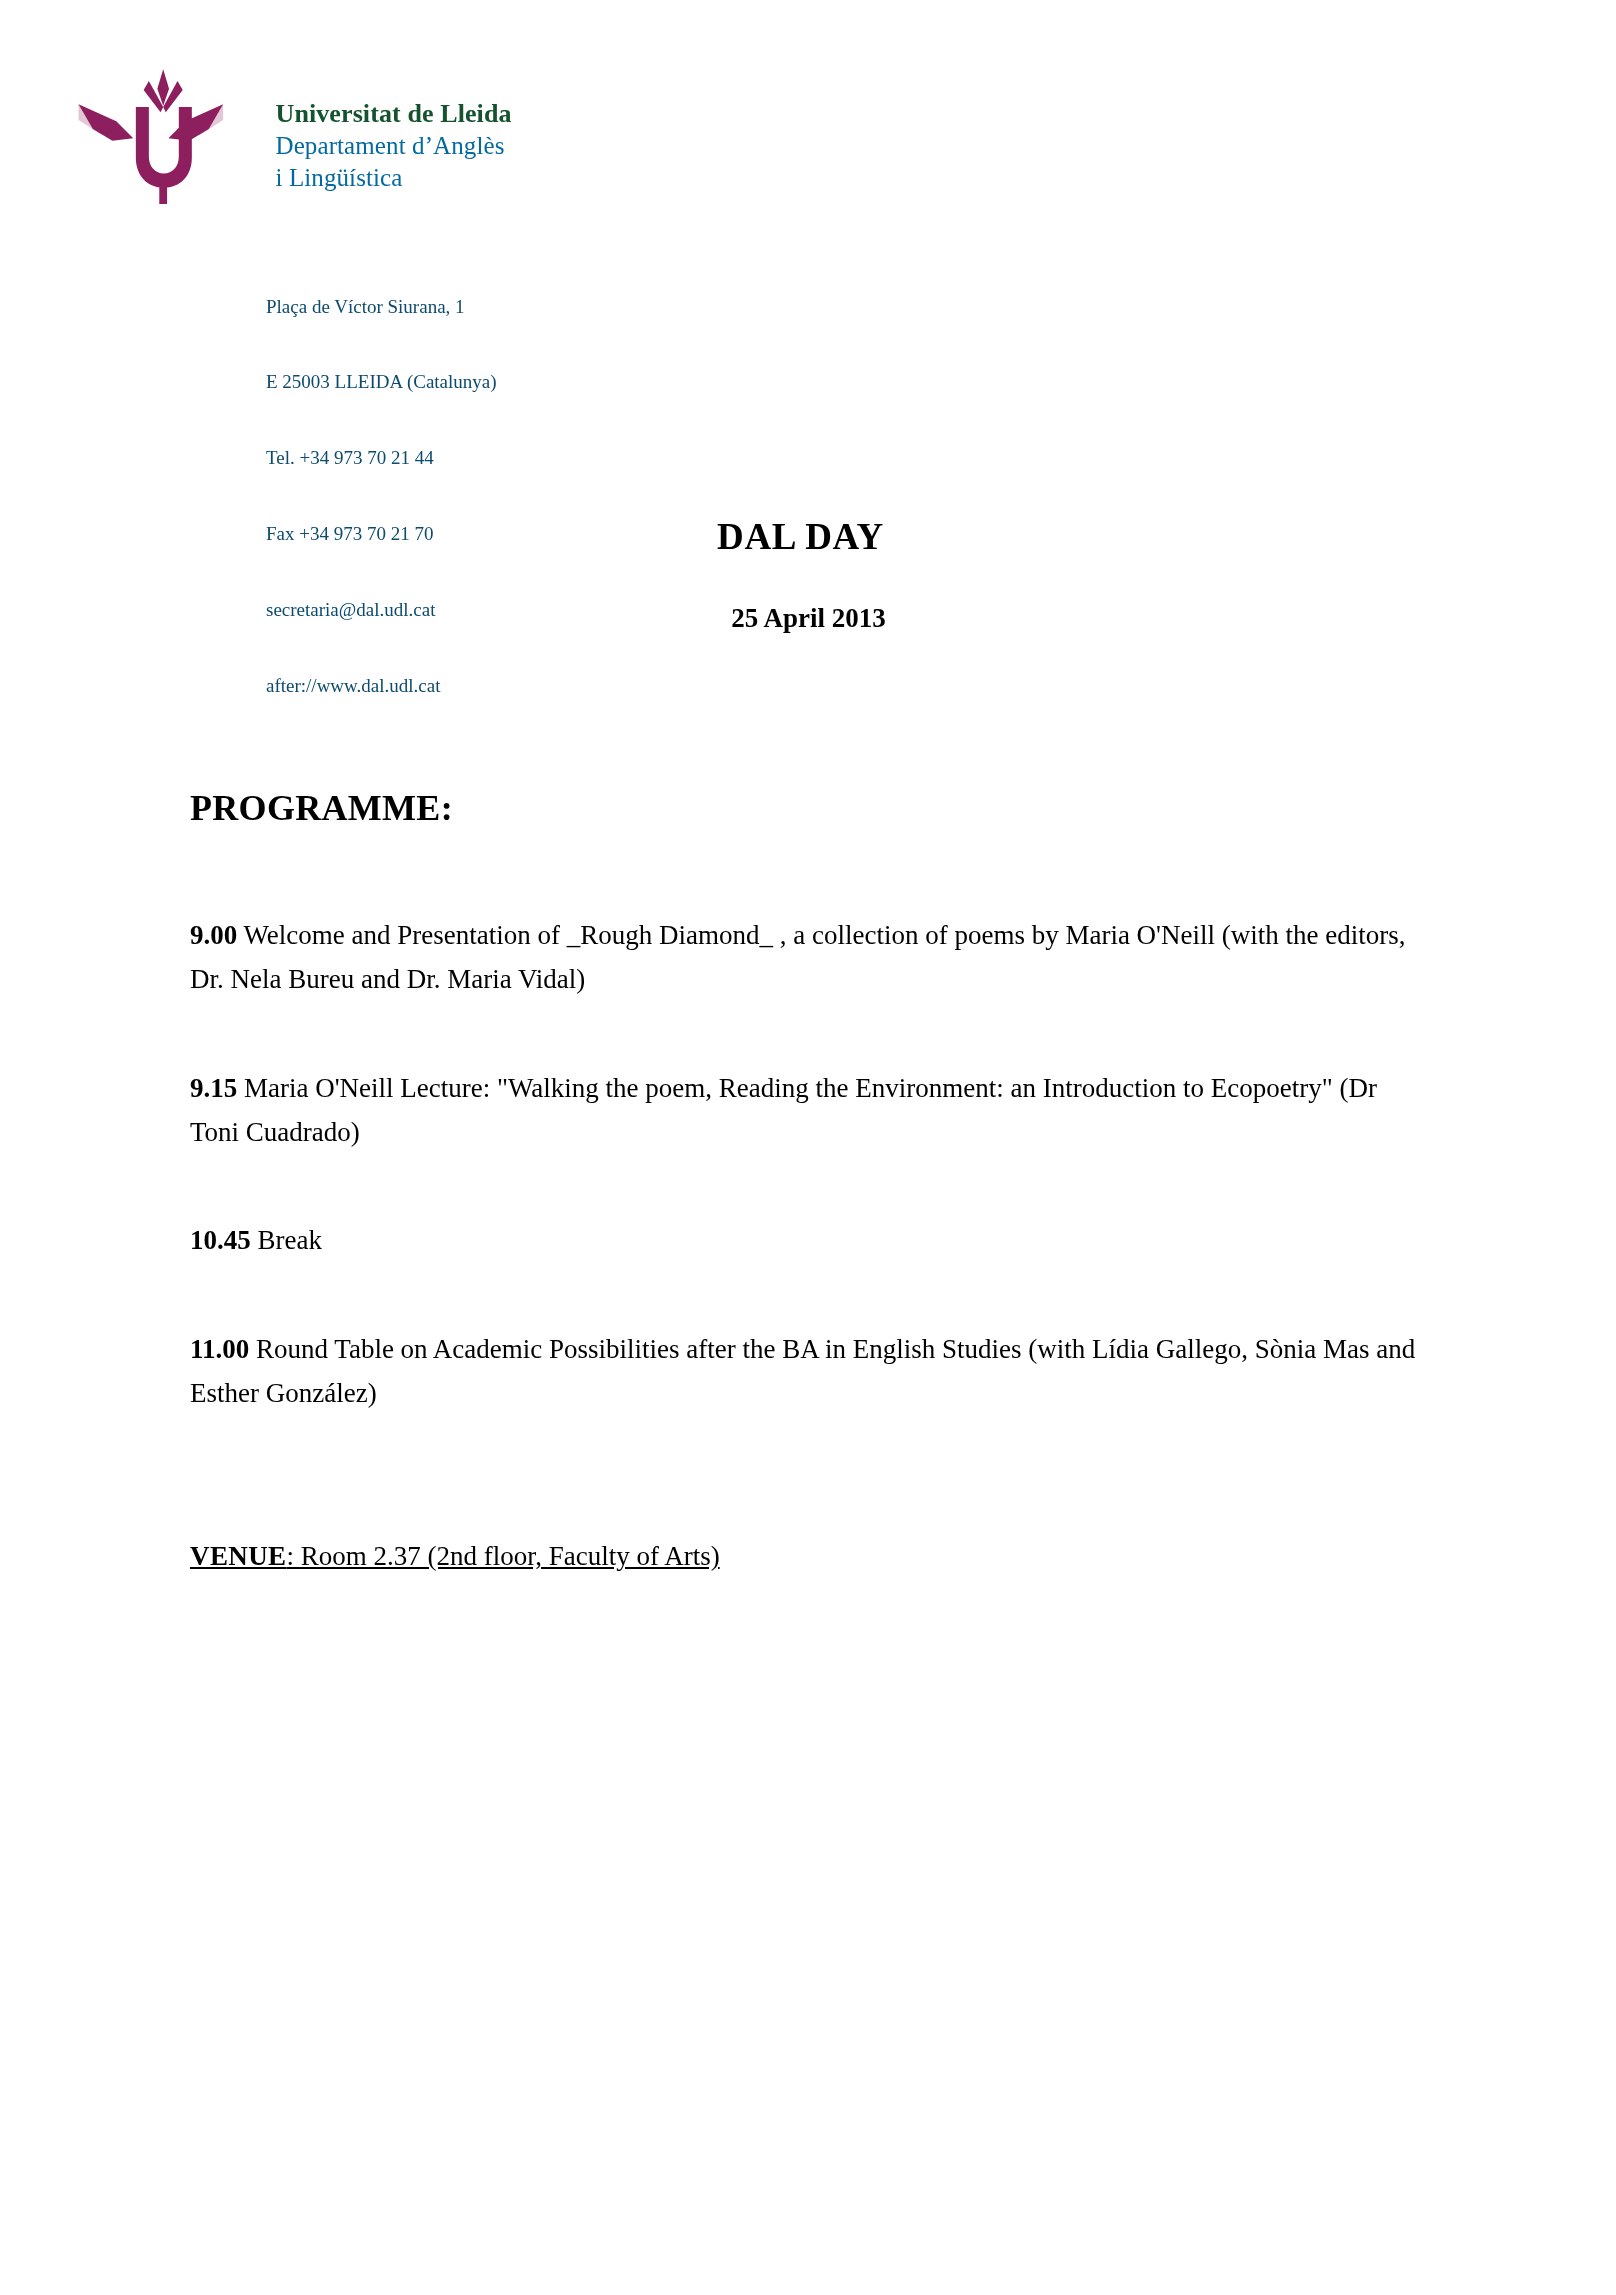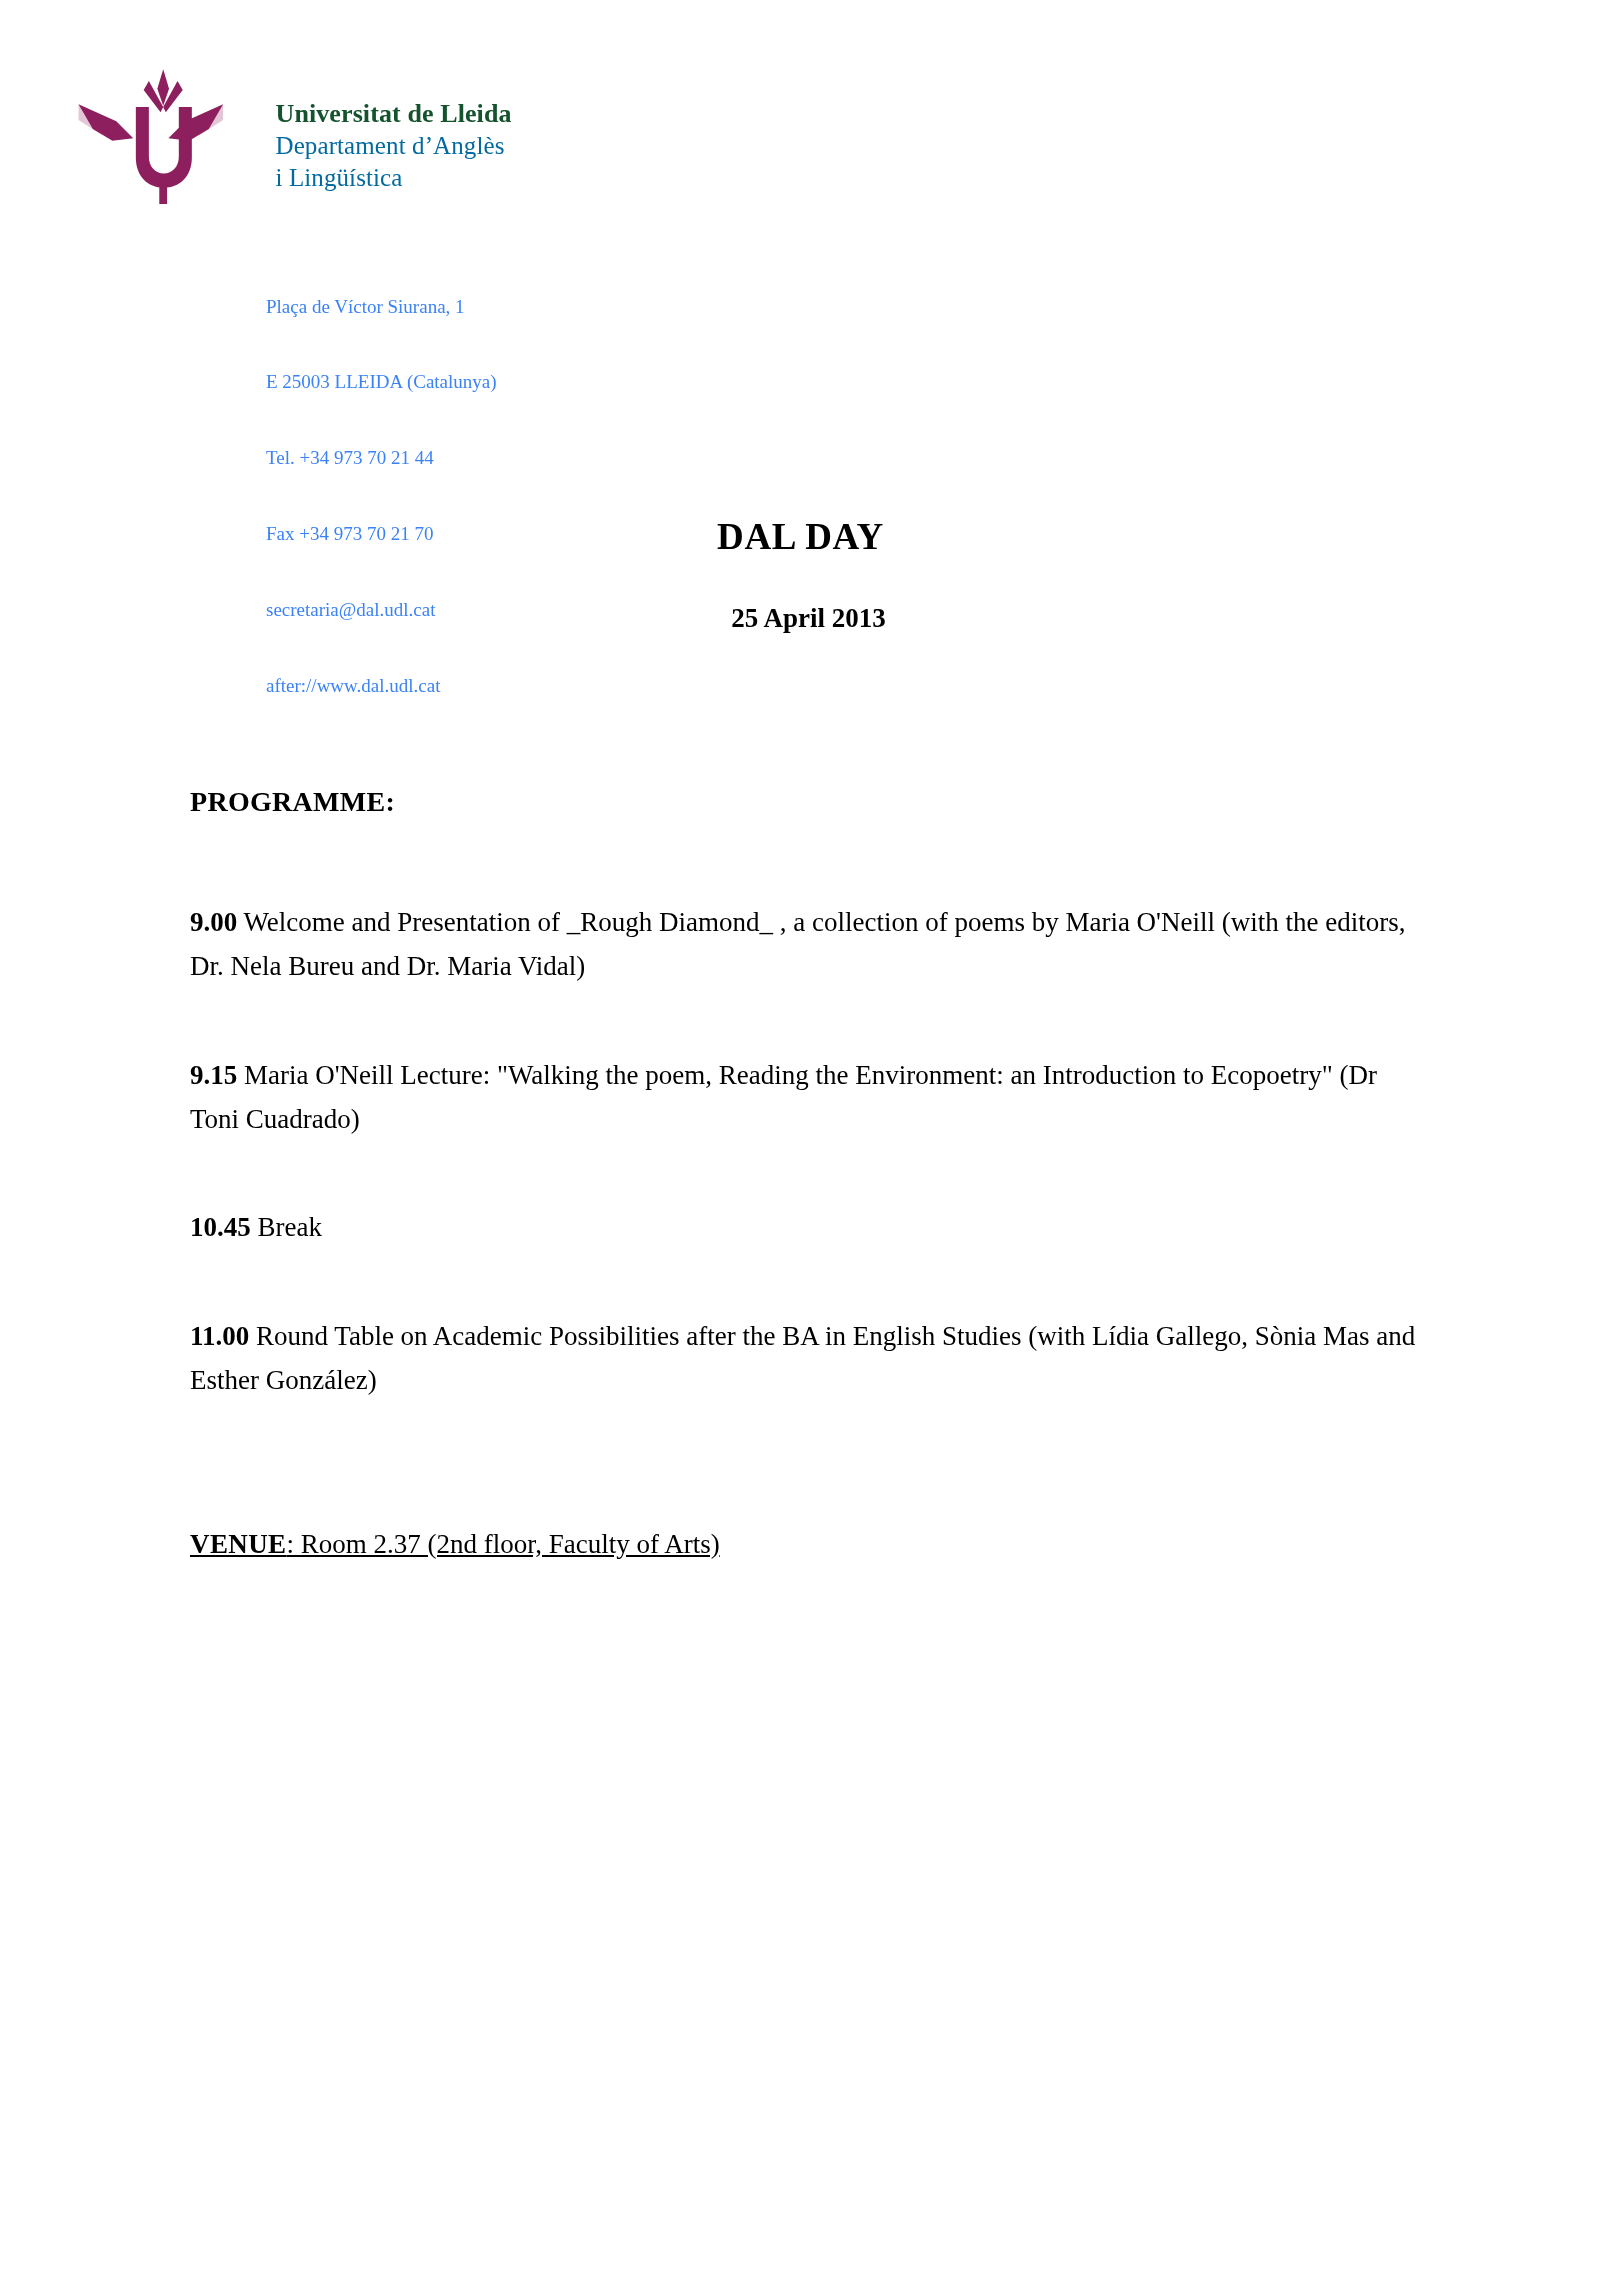--- a/index.html
+++ b/index.html
@@ -61,21 +61,21 @@
   }
 
   
   .address {
     position: absolute;
     top: 243px;
     left: 266px;
     font-family: "Liberation Serif", serif;
     font-size: 19px;
     line-height: 1.33;
-    color: #3b82f6;
+    color: #0c4a6e;
     white-space: pre;
   }
   .address div { white-space: nowrap; }
 
   
   .doc-title {
     position: absolute;
     top: 515px;
     left: 0;
     width: 1601px;
@@ -101,21 +101,21 @@
     position: absolute;
     top: 779px;
     left: 190px;
     width: 1239px;
     font-family: "Liberation Serif", serif;
     font-size: 27px;
     line-height: 1.62;
   }
   .section-heading {
     font-weight: bold;
-    font-size: 28px;
+    font-size: 36px;
     letter-spacing: 0.3px;
     margin: 0 0 77px 0;
   }
   .item {
     margin: 0 0 65px 0;
   }
   .item .time {
     font-weight: bold;
   }
   .venue {

